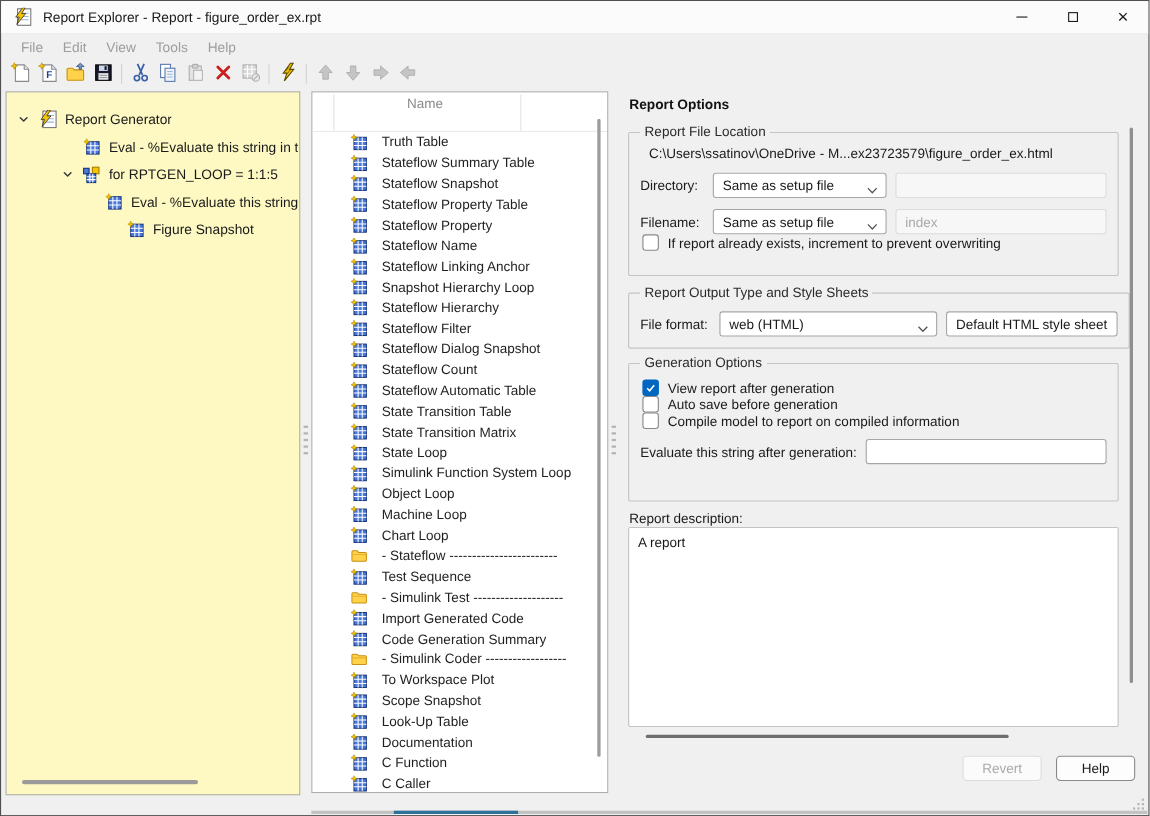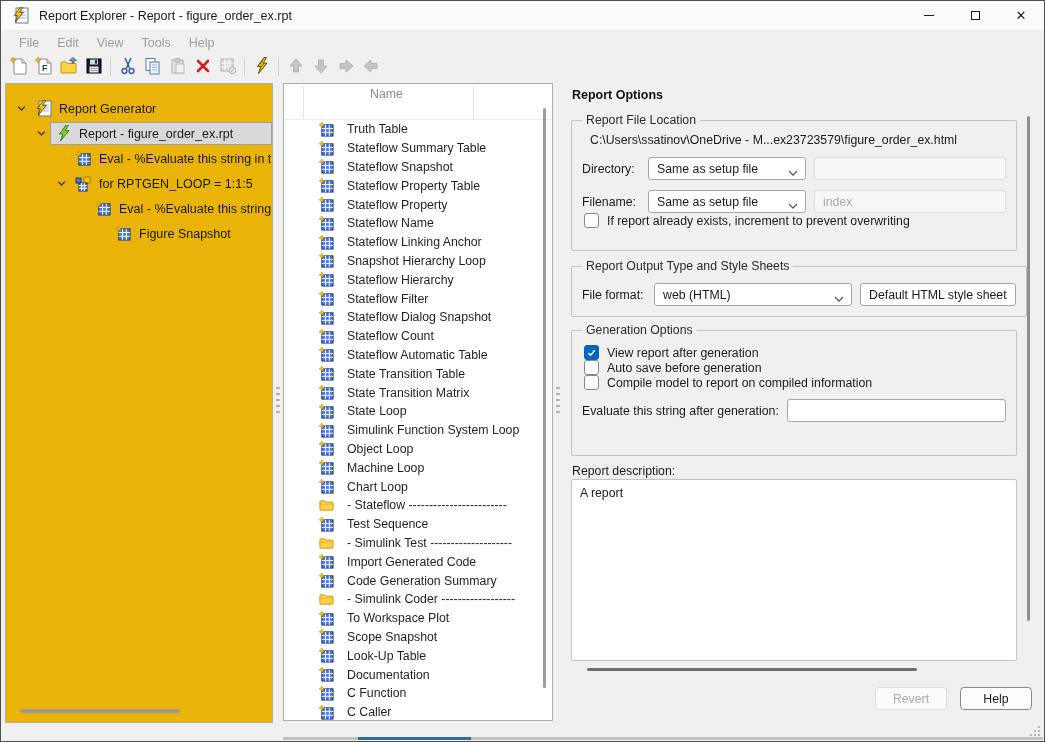--- a/index.html
+++ b/index.html
@@ -19,21 +19,21 @@
   .menubar{position:absolute;left:0;top:31px;right:0;height:21px;display:flex;align-items:center;padding-left:9px;gap:0;}
   .menu-item{font-size:12.5px;color:#9d9d9d;padding:2px 9px;}
 
   
   .toolbar{position:absolute;left:0;top:53px;right:0;height:26px;display:flex;align-items:center;padding-left:5px;}
   .tb-btn{width:25px;height:24px;display:flex;align-items:center;justify-content:center;background:transparent;border:none;padding:0;}
   .tb-btn.disabled{opacity:.95;}
   .tb-sep{width:1px;height:18px;background:#d2d2d2;margin:0 4px;}
 
   
-  .tree-panel{position:absolute;left:4px;top:82px;width:268px;height:640px;background:#eab308;border:1px solid #aeaeae;overflow:hidden;padding-top:12px;}
+  .tree-panel{position:absolute;left:4px;top:82px;width:268px;height:640px;background:#fef9c3;border:1px solid #aeaeae;overflow:hidden;padding-top:12px;}
   .tree-row{height:25px;display:flex;align-items:center;white-space:nowrap;font-size:12.5px;color:#1a1a1a;}
   .tree-row .chev{width:18px;display:flex;justify-content:center;flex:0 0 auto;}
   .tree-row .spacer{width:18px;flex:0 0 auto;}
   .tree-row .selwrap{display:flex;align-items:center;flex:1 1 auto;height:23px;overflow:hidden;border:1px solid transparent;}
   .tree-row.selected .selwrap{background:#d9d9d9;border:1px solid #9f9f9f;}
   .tree-row .ic{width:20px;display:flex;justify-content:center;flex:0 0 auto;margin:0 2px 0 2px;}
   .tree-row .lbl{padding-left:4px;overflow:hidden;}
   .tree-hscroll{position:absolute;left:14px;bottom:9px;width:160px;height:4px;background:#9a9a9a;border-radius:2px;}
 
   .list-panel{position:absolute;left:282px;top:82px;width:270px;height:638px;background:#fff;border:1px solid #aeaeae;overflow:hidden;}
@@ -241,35 +241,20 @@
                 <rect x="4" y="1" width="12" height="15" fill="#fefefe" stroke="#777" stroke-width="1"></rect>
                 <path d="M7 5 H14 M7 8 H14 M7 11 H14" stroke="#9db6d8" stroke-width="1"></path>
                 <g transform="translate(-1,0) scale(0.95)">
                   <path d="M10 0 L3.5 9 H6.8 L4.5 16 L13 5.6 H9.2 L12.5 0 Z" fill="#f4c400" stroke="#333" stroke-width="0.8"></path>
                 </g>
               </svg>
             </span>
             <span class="lbl">Report Generator</span>
           </span>
         </div>
-        <div class="tree-row selected" style="padding-left: 26px;">
-          <span class="chev">
-            <svg width="11" height="11" viewBox="0 0 11 11">
-              <path d="M2.5 4 L5.5 7 L8.5 4" stroke="#3a3a3a" stroke-width="1.4" fill="none" stroke-linecap="round" stroke-linejoin="round"></path>
-            </svg>
-          </span>
-          <span class="selwrap">
-            <span class="ic">
-              <svg width="15" height="17" viewBox="0 0 15 17">
-                <path d="M10 0 L3.5 9 H6.8 L4.5 16 L13 5.6 H9.2 L12.5 0 Z" fill="#7ed321" stroke="#2c6212" stroke-width="0.8"></path>
-              </svg>
-            </span>
-            <span class="lbl">Report - figure_order_ex.rpt</span>
-          </span>
-        </div>
         <div class="tree-row" style="padding-left: 46px;">
           <span class="spacer"></span>
           <span class="selwrap">
             <span class="ic">
               <svg width="15" height="15" viewBox="0 0 16 16">
                 <g transform="translate(3,3)">
                   <rect x="0" y="0" width="12" height="12" fill="#4a7ad9" stroke="#16337a" stroke-width="1"></rect>
                   <path d="M4 0 V12 M8 0 V12 M0 4 H12 M0 8 H12" stroke="#ffffff" stroke-width="1"></path>
                 </g>
                 <g transform="translate(0,0)">

